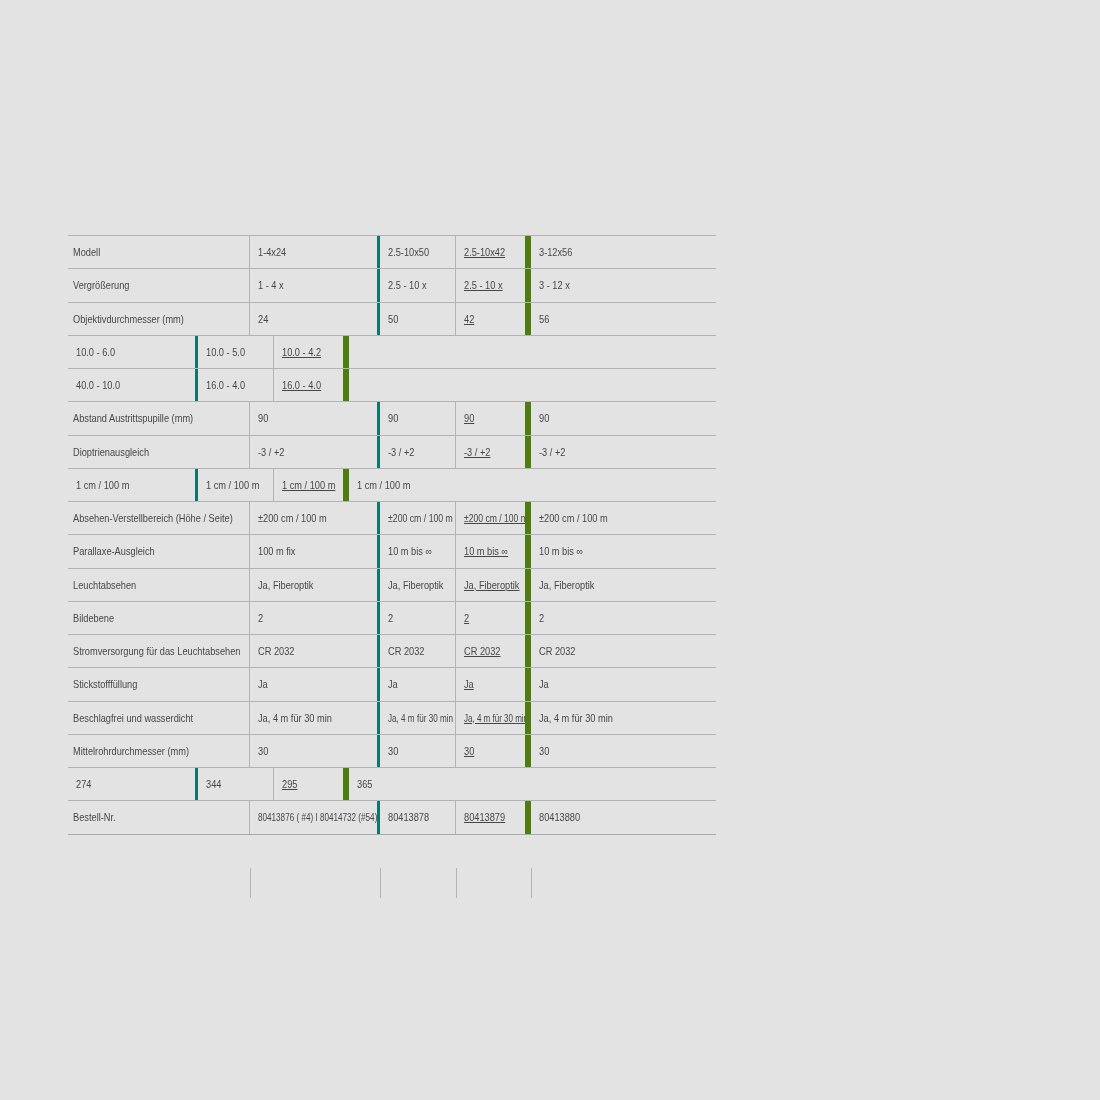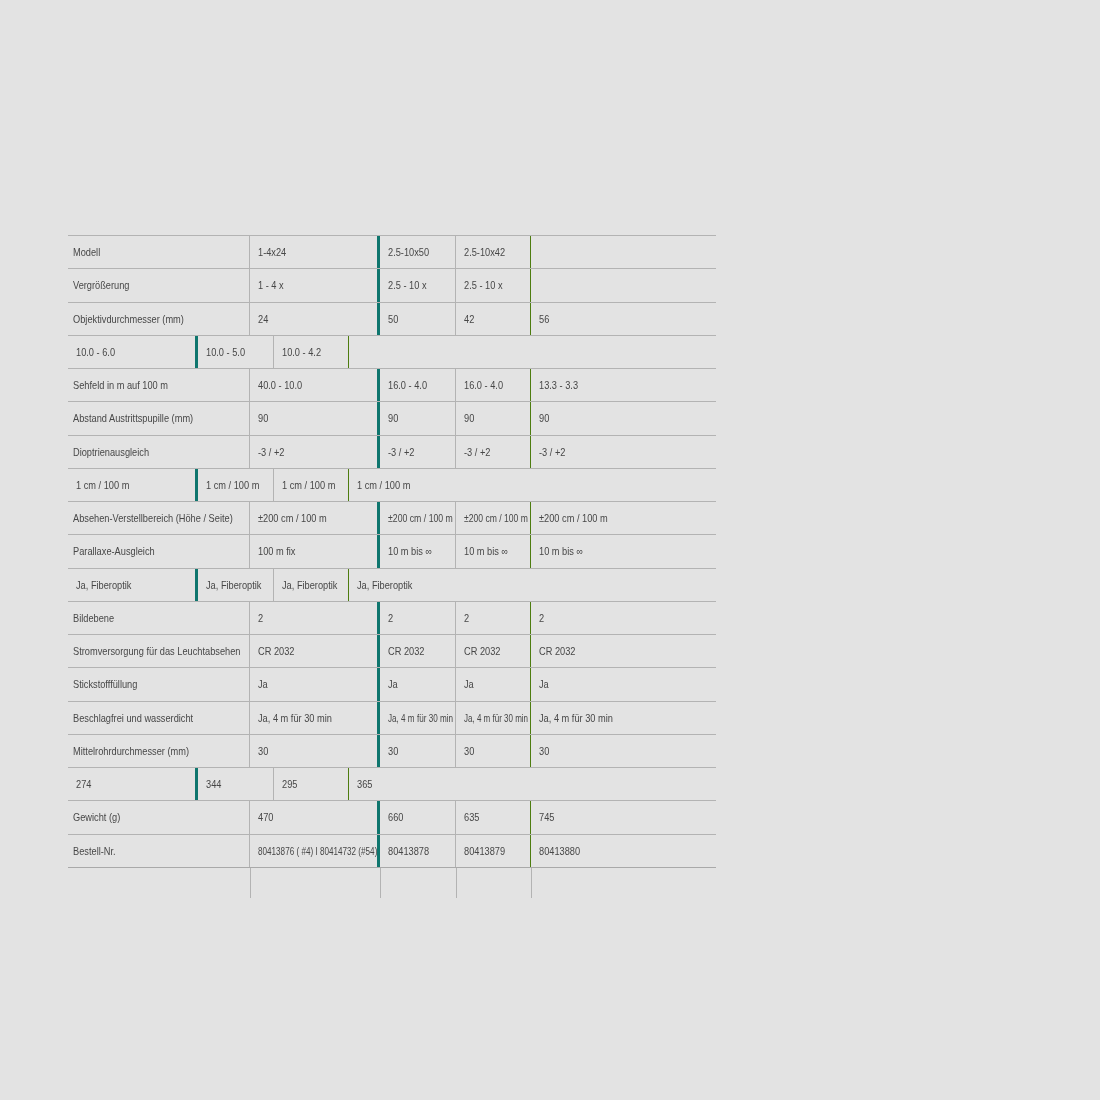--- a/index.html
+++ b/index.html
@@ -75,21 +75,21 @@
   }
   .cell .txt {
     display: inline-block;
     transform: scaleX(0.84);
     transform-origin: 0 50%;
     white-space: nowrap;
   }
   .col0 { width: 182px; padding-left: 5px; border-right: 1px solid #b3b3b3; align-items: center; }
   .col1 { width: 130px; border-right: 3px solid #0f766e; }
   .col2 { width: 76px;  border-right: 1px solid #b3b3b3; }
-  .col3 { width: 75px;  border-right: 1px solid #4d7c0f; }
+  .col3 { width: 75px;  border-right: 6px solid #4d7c0f; text-decoration: underline; }
   .col4 { width: 185px; }
   
   .tail-band {
     position: absolute;
     left: 68px;
     top: 868px;
     width: 648px;
     height: 30px;
   }
   .tail-band .vline {
@@ -117,34 +117,40 @@
         </div>
         <div class="cell col1">
           <span class="txt" style="transform: scaleX(0.84);">1-4x24</span>
         </div>
         <div class="cell col2">
           <span class="txt" style="transform: scaleX(0.84);">2.5-10x50</span>
         </div>
         <div class="cell col3">
           <span class="txt" style="transform: scaleX(0.84);">2.5-10x42</span>
         </div>
+        <div class="cell col4">
+          <span class="txt" style="transform: scaleX(0.84);">3-12x56</span>
+        </div>
       </div>
       <div class="row">
         <div class="cell col0">
           <span class="txt" style="transform: scaleX(0.84);">Vergrößerung</span>
         </div>
         <div class="cell col1">
           <span class="txt" style="transform: scaleX(0.84);">1 - 4 x</span>
         </div>
         <div class="cell col2">
           <span class="txt" style="transform: scaleX(0.84);">2.5 - 10 x</span>
         </div>
         <div class="cell col3">
           <span class="txt" style="transform: scaleX(0.84);">2.5 - 10 x</span>
         </div>
+        <div class="cell col4">
+          <span class="txt" style="transform: scaleX(0.84);">3 - 12 x</span>
+        </div>
       </div>
       <div class="row">
         <div class="cell col0">
           <span class="txt" style="transform: scaleX(0.84);">Objektivdurchmesser (mm)</span>
         </div>
         <div class="cell col1">
           <span class="txt" style="transform: scaleX(0.84);">24</span>
         </div>
         <div class="cell col2">
           <span class="txt" style="transform: scaleX(0.84);">50</span>
@@ -161,35 +167,29 @@
           <span class="txt" style="transform: scaleX(0.84);">10.0 - 6.0</span>
         </div>
         <div class="cell col2">
           <span class="txt" style="transform: scaleX(0.84);">10.0 - 5.0</span>
         </div>
         <div class="cell col3">
           <span class="txt" style="transform: scaleX(0.84);">10.0 - 4.2</span>
         </div>
       </div>
       <div class="row">
-        <div class="cell col0">
-          <span class="txt" style="transform: scaleX(0.84);">Sehfeld in m auf 100 m</span>
-        </div>
         <div class="cell col1">
           <span class="txt" style="transform: scaleX(0.84);">40.0 - 10.0</span>
         </div>
         <div class="cell col2">
           <span class="txt" style="transform: scaleX(0.84);">16.0 - 4.0</span>
         </div>
         <div class="cell col3">
           <span class="txt" style="transform: scaleX(0.84);">16.0 - 4.0</span>
         </div>
-        <div class="cell col4">
-          <span class="txt" style="transform: scaleX(0.84);">13.3 - 3.3</span>
-        </div>
       </div>
       <div class="row">
         <div class="cell col0">
           <span class="txt" style="transform: scaleX(0.84);">Abstand Austrittspupille (mm)</span>
         </div>
         <div class="cell col1">
           <span class="txt" style="transform: scaleX(0.84);">90</span>
         </div>
         <div class="cell col2">
           <span class="txt" style="transform: scaleX(0.84);">90</span>
@@ -260,20 +260,23 @@
           <span class="txt" style="transform: scaleX(0.84);">10 m bis ∞</span>
         </div>
         <div class="cell col3">
           <span class="txt" style="transform: scaleX(0.84);">10 m bis ∞</span>
         </div>
         <div class="cell col4">
           <span class="txt" style="transform: scaleX(0.84);">10 m bis ∞</span>
         </div>
       </div>
       <div class="row">
+        <div class="cell col0">
+          <span class="txt" style="transform: scaleX(0.84);">Leuchtabsehen</span>
+        </div>
         <div class="cell col1">
           <span class="txt" style="transform: scaleX(0.84);">Ja, Fiberoptik</span>
         </div>
         <div class="cell col2">
           <span class="txt" style="transform: scaleX(0.84);">Ja, Fiberoptik</span>
         </div>
         <div class="cell col3">
           <span class="txt" style="transform: scaleX(0.84);">Ja, Fiberoptik</span>
         </div>
         <div class="cell col4">
@@ -370,37 +373,20 @@
           <span class="txt" style="transform: scaleX(0.84);">274</span>
         </div>
         <div class="cell col2">
           <span class="txt" style="transform: scaleX(0.84);">344</span>
         </div>
         <div class="cell col3">
           <span class="txt" style="transform: scaleX(0.84);">295</span>
         </div>
         <div class="cell col4">
           <span class="txt" style="transform: scaleX(0.84);">365</span>
-        </div>
-      </div>
-      <div class="row">
-        <div class="cell col0">
-          <span class="txt" style="transform: scaleX(0.84);">Gewicht (g)</span>
-        </div>
-        <div class="cell col1">
-          <span class="txt" style="transform: scaleX(0.84);">470</span>
-        </div>
-        <div class="cell col2">
-          <span class="txt" style="transform: scaleX(0.84);">660</span>
-        </div>
-        <div class="cell col3">
-          <span class="txt" style="transform: scaleX(0.84);">635</span>
-        </div>
-        <div class="cell col4">
-          <span class="txt" style="transform: scaleX(0.84);">745</span>
         </div>
       </div>
       <div class="row">
         <div class="cell col0">
           <span class="txt" style="transform: scaleX(0.84);">Bestell-Nr.</span>
         </div>
         <div class="cell col1">
           <span class="txt" style="transform: scaleX(0.73913);">80413876 ( #4) I 80414732 (#54)</span>
         </div>
         <div class="cell col2">

